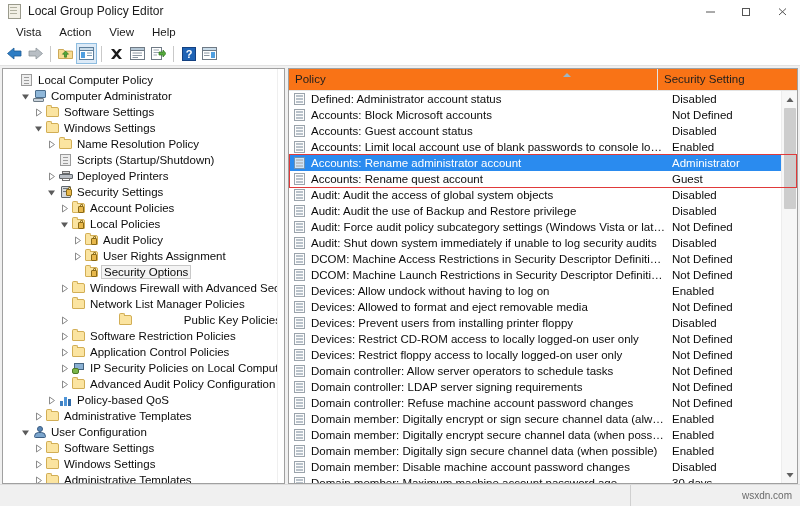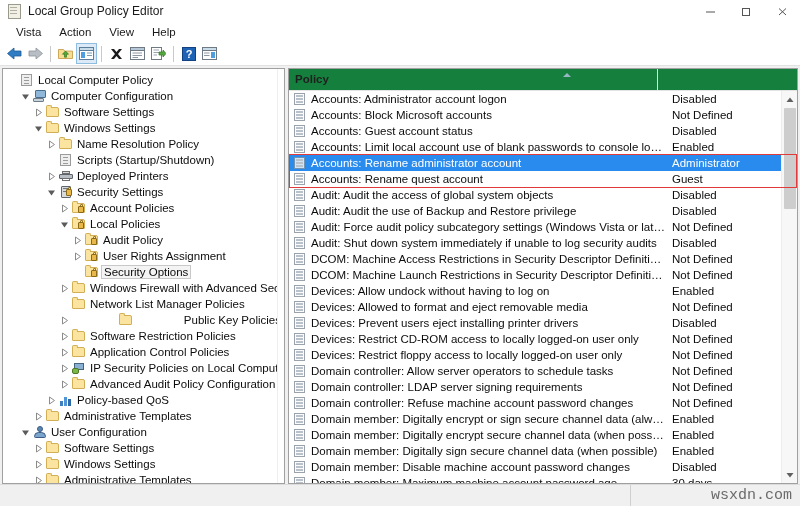--- a/index.html
+++ b/index.html
@@ -364,27 +364,26 @@
     width: 3px;
     display: block;
   }
   .ic-qos i:nth-child(1) { left: 0; height: 5px;  background: #3f7fc0; }
   .ic-qos i:nth-child(2) { left: 4px; height: 9px; background: #4f95d8; }
   .ic-qos i:nth-child(3) { left: 8px; height: 7px; background: #2f6aa8; }
 
   
   .lv-header {
     height: 21px;
-    background: #15803d;
+    background: #f97316;
     border-bottom: 1px solid #e3e3e3;
     display: flex;
     align-items: center;
     flex: none;
     position: relative;
-    font-weight: bold;
   }
   .lv-col {
     font-size: 11.5px;
     color: #1f1f1f;
     padding-left: 6px;
     height: 21px;
     line-height: 21px;
     box-sizing: border-box;
     position: relative;
     white-space: nowrap;
@@ -514,23 +513,22 @@
     display: flex;
     align-items: center;
     position: relative;
   }
   .status-seg {
     height: 21px;
   }
   .status-seg.s1 { width: 630px; border-right: 1px solid #d0d0d0; flex:none; }
   .status-seg.s2 { flex: 1; display: flex; align-items: center; justify-content: flex-end; padding-right: 8px; }
   .watermark {
-    font-size: 15px;
+    font-size: 10px;
     color: #6a6a6a;
-    font-family: Liberation Mono, monospace;
   }
 </style>
 </head>
 <body>
 
 <div class="window">
 
   <div class="titlebar">
     <div class="titlebar-icon">
       <div class="doc-icon"></div>
@@ -648,21 +646,21 @@
               <svg width="9" height="9" viewBox="0 0 9 9">
                 <path d="M1,2.5 L8,2.5 L4.5,7.5 Z" fill="#5b5b5b"></path>
               </svg>
             </span>
             <span class="ticon">
               <span class="ic-computer">
                 <span class="scr"></span>
                 <span class="base"></span>
               </span>
             </span>
-            <span class="tlabel">Computer Configuration</span>
+            <span class="tlabel">Computer Administrator</span>
           </div>
           <div class="tnode" style="padding-left: 26px;">
             <span class="twist">
               <svg width="9" height="9" viewBox="0 0 9 9">
                 <path d="M2.5,1 L2.5,8 L7.5,4.5 Z" fill="none" stroke="#8b8b8b" stroke-width="1"></path>
               </svg>
             </span>
             <span class="ticon">
               <span class="ic-folder"></span>
             </span>
@@ -933,29 +931,32 @@
       <div class="left-vscroll"></div>
     </div>
 
     <div class="pane right-pane">
 
       <div class="lv-header">
         <div class="lv-col c1">
           <span>Policy</span>
           <span class="sort-arrow"></span>
         </div>
+        <div class="lv-col c2">
+          <span>Security Setting</span>
+        </div>
       </div>
 
       <div class="lv-body">
         <div id="rows-root">
             <div class="row">
               <span class="pic">
                 <span class="ic-policy"></span>
               </span>
-              <span class="pname">Accounts: Administrator account logon</span>
+              <span class="pname">Defined: Administrator account status</span>
               <span class="pval">Disabled</span>
             </div>
             <div class="row">
               <span class="pic">
                 <span class="ic-policy"></span>
               </span>
               <span class="pname">Accounts: Block Microsoft accounts</span>
               <span class="pval">Not Defined</span>
             </div>
             <div class="row">
@@ -1039,21 +1040,21 @@
               <span class="pic">
                 <span class="ic-policy"></span>
               </span>
               <span class="pname">Devices: Allowed to format and eject removable media</span>
               <span class="pval">Not Defined</span>
             </div>
             <div class="row">
               <span class="pic">
                 <span class="ic-policy"></span>
               </span>
-              <span class="pname">Devices: Prevent users eject installing printer drivers</span>
+              <span class="pname">Devices: Prevent users from installing printer floppy</span>
               <span class="pval">Disabled</span>
             </div>
             <div class="row">
               <span class="pic">
                 <span class="ic-policy"></span>
               </span>
               <span class="pname">Devices: Restrict CD-ROM access to locally logged-on user only</span>
               <span class="pval">Not Defined</span>
             </div>
             <div class="row">

